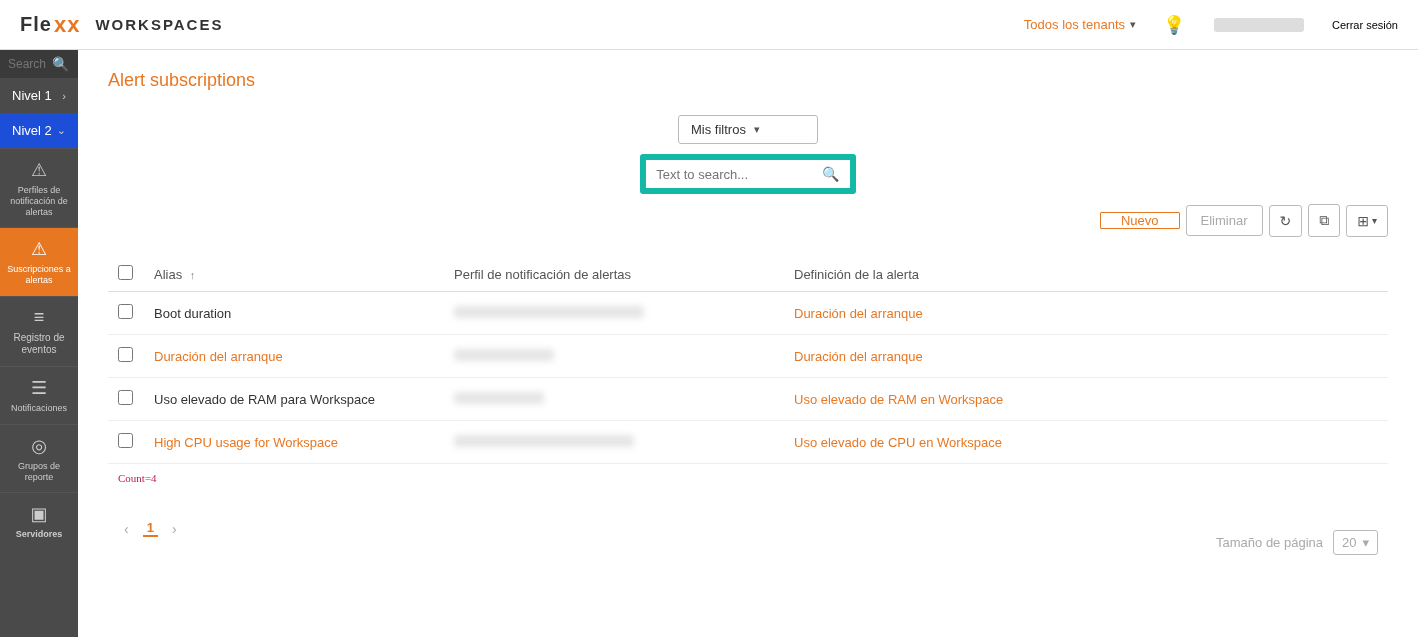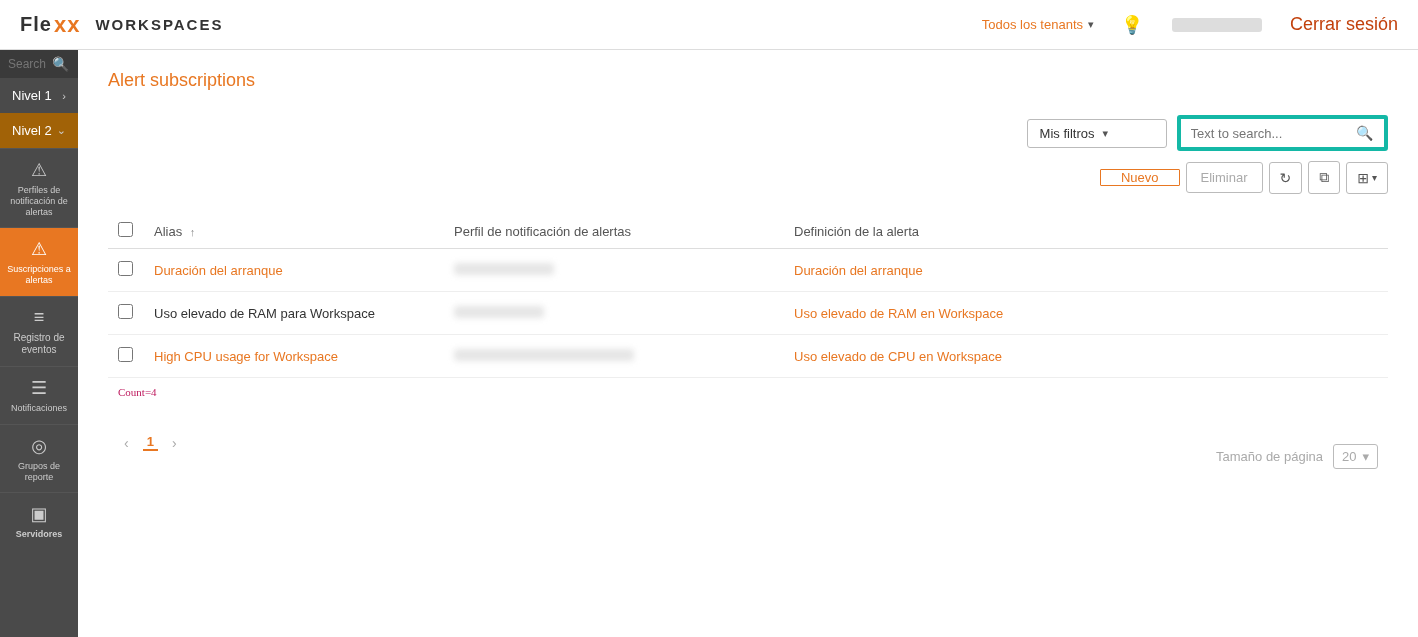--- a/index.html
+++ b/index.html
@@ -41,21 +41,21 @@
       font-size: 13px;
     }
     .tenant-selector .dropdown-arrow { color: #555; font-size: 11px; }
     .bulb-icon { color: #aaa; font-size: 18px; cursor: pointer; }
     .user-avatar {
       width: 90px;
       height: 14px;
       background: #ddd;
       border-radius: 3px;
     }
-    .logout-link { color: #c2410c; cursor: pointer; font-size: 18px; text-decoration: none; }
+    .logout-link { color: #000000; cursor: pointer; font-size: 11px; text-decoration: none; }
 
     
     .layout {
       display: flex;
       flex: 1;
       overflow: hidden;
     }
 
     
     .sidebar {
@@ -88,21 +88,21 @@
       align-items: center;
       justify-content: space-between;
       padding: 10px 12px;
       color: #fff;
       cursor: pointer;
       font-size: 13px;
       font-weight: 500;
       background: #4a4a4a;
     }
     .sidebar-nav-item .chevron { font-size: 11px; color: #ccc; }
-    .sidebar-nav-item.nivel2 { background: #a16207; }
+    .sidebar-nav-item.nivel2 { background: #1d4ed8; }
 
     .sidebar-icon-item {
       display: flex;
       flex-direction: column;
       align-items: center;
       justify-content: center;
       padding: 10px 4px;
       color: #ccc;
       cursor: pointer;
       font-size: 10px;
@@ -131,38 +131,39 @@
       margin-bottom: 24px;
     }
 
     
     .toolbar-top {
       display: flex;
       justify-content: flex-end;
       align-items: center;
       gap: 10px;
       margin-bottom: 10px;
+      flex-direction: column;
     }
     .filter-select {
       display: flex;
       align-items: center;
       border: 1px solid #bbb;
       border-radius: 3px;
       padding: 6px 12px;
       background: #fff;
       cursor: pointer;
       font-size: 13px;
       gap: 8px;
       min-width: 140px;
     }
     .filter-select .arrow { color: #555; font-size: 11px; }
     .search-box {
       display: flex;
       align-items: center;
-      border: 4px solid #14b8a6;
+      border: 6px solid #14b8a6;
       border-radius: 3px;
       padding: 6px 10px;
       background: #fff;
       gap: 6px;
       min-width: 200px;
     }
     .search-box input {
       border: none;
       outline: none;
       font-size: 13px;
@@ -413,20 +414,26 @@
           <th class="col-profile">
             <span>Perfil de notificación de alertas</span>
           </th>
           <th class="col-definition">
             <span>Definición de la alerta</span>
           </th>
         </tr>
       </thead>
       <tbody id="table-body">
 
+      <tr>
+            <td class="col-checkbox"><input type="checkbox" style=""></td>
+            <td class="col-alias">Boot duration</td>
+            <td class="col-profile"><span class="blurred-text" style="width: 190px;"></span></td>
+            <td class="col-definition"><span class="link-text">Duración del arranque</span></td>
+          </tr>
           <tr>
             <td class="col-checkbox"><input type="checkbox" style=""></td>
             <td class="col-alias"><span class="link-text">Duración del arranque</span></td>
             <td class="col-profile"><span class="blurred-text" style="width: 100px;"></span></td>
             <td class="col-definition"><span class="link-text">Duración del arranque</span></td>
           </tr>
           <tr>
             <td class="col-checkbox"><input type="checkbox" style=""></td>
             <td class="col-alias">Uso elevado de RAM para Workspace</td>
             <td class="col-profile"><span class="blurred-text" style="width: 90px;"></span></td>

